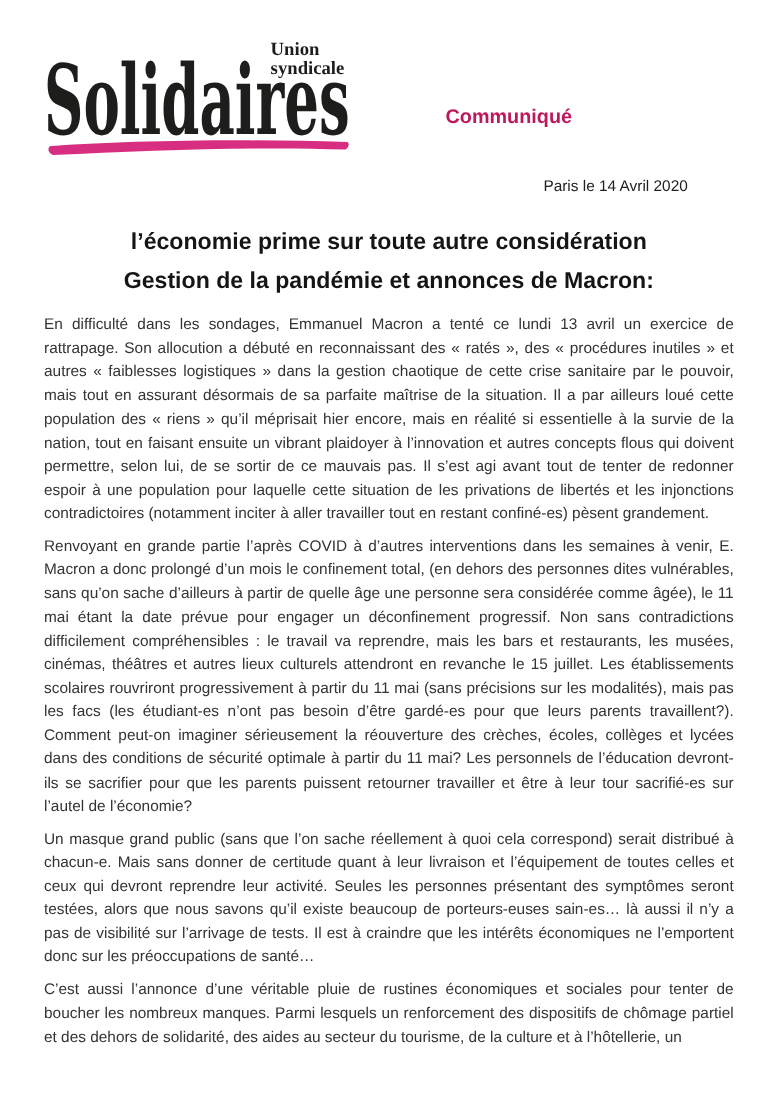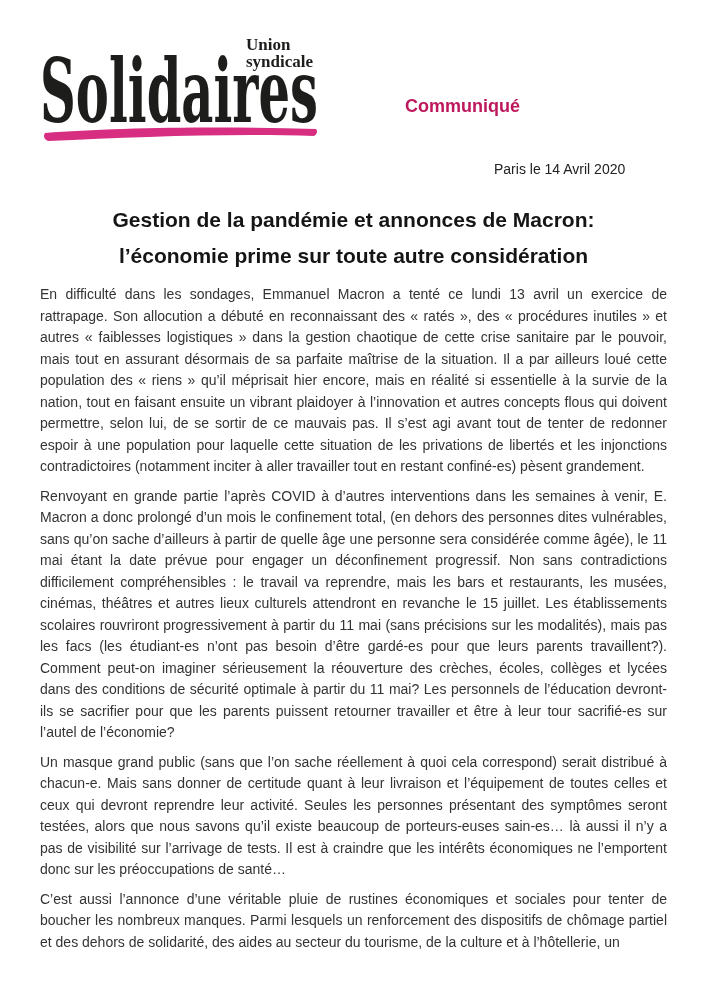--- a/index.html
+++ b/index.html
@@ -87,22 +87,22 @@
       <div>syndicale</div>
     </div>
   </div>
 
   <div class="communique">Communiqué</div>
 
   <div class="dateline">Paris le 14 Avril 2020</div>
 
   <div class="content">
     <h1 class="doc-title">
+      <span>l’économie prime sur toute autre considération</span>
       <span>Gestion de la pandémie et annonces de Macron:</span>
-      <span>l’économie prime sur toute autre considération</span>
     </h1>
     <div class="body-text">
       <p>En difficulté dans les sondages, Emmanuel Macron a tenté ce lundi 13 avril un exercice de rattrapage. Son allocution a débuté en reconnaissant des « ratés », des « procédures inutiles » et autres « faiblesses logistiques » dans la gestion chaotique de cette crise sanitaire par le pouvoir, mais tout en assurant désormais de sa parfaite maîtrise de la situation. Il a par ailleurs loué cette population des « riens » qu’il méprisait hier encore, mais en réalité si essentielle à la survie de la nation, tout en faisant ensuite un vibrant plaidoyer à l’innovation et autres concepts flous qui doivent permettre, selon lui, de se sortir de ce mauvais pas. Il s’est agi avant tout de tenter de redonner espoir à une population pour laquelle cette situation de les privations de libertés et les injonctions contradictoires (notamment inciter à aller travailler tout en restant confiné-es) pèsent grandement.</p>
       <p>Renvoyant en grande partie l’après COVID à d’autres interventions dans les semaines à venir, E. Macron a donc prolongé d’un mois le confinement total, (en dehors des personnes dites vulnérables, sans qu’on sache d’ailleurs à partir de quelle âge une personne sera considérée comme âgée), le 11 mai étant la date prévue pour engager un déconfinement progressif. Non sans contradictions difficilement compréhensibles : le travail va reprendre, mais les bars et restaurants, les musées, cinémas, théâtres et autres lieux culturels attendront en revanche le 15 juillet. Les établissements scolaires rouvriront progressivement à partir du 11 mai (sans précisions sur les modalités), mais pas les facs (les étudiant-es n’ont pas besoin d’être gardé-es pour que leurs parents travaillent?). Comment peut-on imaginer sérieusement la réouverture des crèches, écoles, collèges et lycées dans des conditions de sécurité optimale à partir du 11 mai? Les personnels de l’éducation devront-ils se sacrifier pour que les parents puissent retourner travailler et être à leur tour sacrifié-es sur l’autel de l’économie?</p>
       <p>Un masque grand public (sans que l’on sache réellement à quoi cela correspond) serait distribué à chacun-e. Mais sans donner de certitude quant à leur livraison et l’équipement de toutes celles et ceux qui devront reprendre leur activité. Seules les personnes présentant des symptômes seront testées, alors que nous savons qu’il existe beaucoup de porteurs-euses sain-es… là aussi il n’y a pas de visibilité sur l’arrivage de tests. Il est à craindre que les intérêts économiques ne l’emportent donc sur les préoccupations de santé…</p>
       <p>C’est aussi l’annonce d’une véritable pluie de rustines économiques et sociales pour tenter de boucher les nombreux manques. Parmi lesquels un renforcement des dispositifs de chômage partiel et des dehors de solidarité, des aides au secteur du tourisme, de la culture et à l’hôtellerie, un</p>
     </div>
   </div>
 
 </div>

